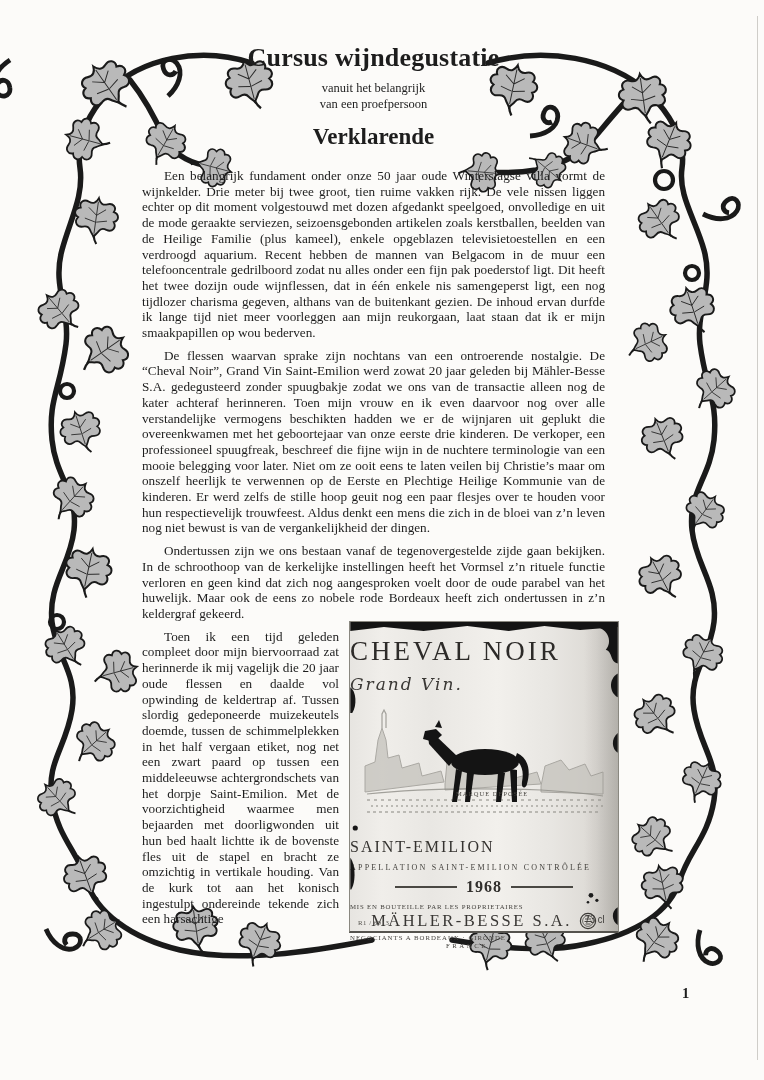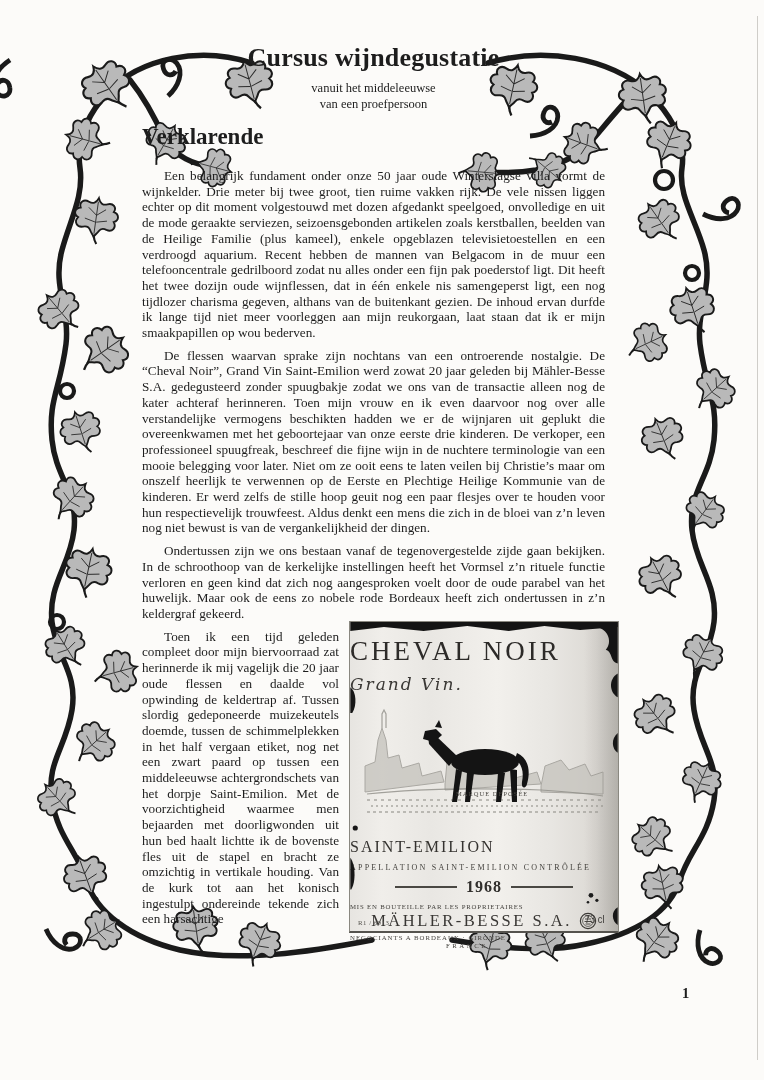--- a/index.html
+++ b/index.html
@@ -8,21 +8,21 @@
     background:#fcfbf9;color:#1d1d1d;
     font-family:"Liberation Serif", serif;
   }
   
   .ivy-border{position:absolute;left:0;top:0;width:764px;height:1080px;z-index:1;}
   .scan-line{position:absolute;left:757px;top:16px;width:1px;height:1044px;background:#cfcdc9;z-index:0;}
   
   .content{position:absolute;left:142px;top:42px;width:463px;z-index:2;}
   .page-title{margin:0 0 6px 0;text-align:center;font-size:26px;line-height:32px;font-weight:bold;letter-spacing:.2px;}
   .subtitle{text-align:center;font-size:12.5px;line-height:16px;}
-  .heading{margin-top:10px;font-weight:bold;font-size:23px;line-height:30px;}
+  .heading{margin-top:10px;text-align:center;font-weight:bold;font-size:23px;line-height:30px;}
   .bodytext{margin-top:16px;}
   .bodytext p{margin:0 0 7px 0;text-indent:22px;text-align:justify;font-size:13.2px;line-height:15.7px;}
   .bottom-section{overflow:visible;}
   
   .label-float{
     float:right;width:270px;height:312px;margin:-8px -14px 0 10px;position:relative;
     background:linear-gradient(90deg,#e7e5e1 0%,#f0eeea 12%,#e9e7e3 30%,#f2f0ec 55%,#e8e6e2 75%,#dcd9d4 92%,#cdcac4 100%);
     border:1px solid #8a8880;border-bottom:2px solid #55534e;
     box-sizing:border-box;text-align:left;
   }
@@ -122,21 +122,21 @@
     <use href="#leaf" transform="translate(643,97) rotate(-8) scale(.68)"></use>
     <use href="#leaf" transform="translate(584,144) rotate(-70) scale(.60)"></use>
     <use href="#leaf" transform="translate(513,88) rotate(12) scale(.68)"></use>
     <use href="#leaf" transform="translate(481,172) rotate(95) scale(.56)"></use>
     <use href="#leaf" transform="translate(547,169) rotate(130) scale(.52)"></use>
   </g>
 </svg>
 
 <div class="content">
   <h1 class="page-title">Cursus wijndegustatie</h1>
-  <div class="subtitle">vanuit het middeleeuwse</div>
+  <div class="subtitle">vanuit het belangrijk</div>
   <div class="subtitle">van een proefpersoon</div>
   <div class="heading">
     <div>Verklarende</div>
   </div>
 
   <div class="bodytext">
     <p>Een belangrijk fundament onder onze 50 jaar oude Winterslagse villa vormt de wijnkelder. Drie meter bij twee groot, tien ruime vakken rijk. De vele nissen liggen echter op dit moment volgestouwd met dozen afgedankt speelgoed, onvolledige en uit de mode geraakte serviezen, seizoensgebonden artikelen zoals kerstballen, beelden van de Heilige Familie (plus kameel), enkele opgeblazen televisietoestellen en een verdroogd aquarium. Recent hebben de mannen van Belgacom in de muur een telefooncentrale gedrilboord zodat nu alles onder een fijn pak poederstof ligt. Dit heeft het twee dozijn oude wijnflessen, dat in één enkele nis samengeperst ligt, een nog tijdlozer charisma gegeven, althans van de buitenkant gezien. De inhoud ervan durfde ik lange tijd niet meer voorleggen aan mijn reukorgaan, laat staan dat ik er mijn smaakpapillen op wou bederven.</p>
     <p>De flessen waarvan sprake zijn nochtans van een ontroerende nostalgie. De “Cheval Noir”, Grand Vin Saint-Emilion werd zowat 20 jaar geleden bij Mähler-Besse S.A. gedegusteerd zonder spuugbakje zodat we ons van de transactie alleen nog de kater achteraf herinneren. Toen mijn vrouw en ik even daarvoor nog over alle verstandelijke vermogens beschikten hadden we er de wijnjaren uit geplukt die overeenkwamen met het geboortejaar van onze eerste drie kinderen. De verkoper, een professioneel spuugfreak, beschreef die fijne wijn in de nuchtere terminologie van een mooie belegging voor later. Niet om ze ooit eens te laten veilen bij Christie’s maar om onszelf heerlijk te verwennen op de Eerste en Plechtige Heilige Kommunie van de kinderen. Er werd zelfs de stille hoop geuit nog een paar flesjes over te houden voor hun respectievelijk trouwfeest. Aldus denkt een mens die zich in de bloei van z’n leven nog niet bewust is van de vergankelijkheid der dingen.</p>
     <p>Ondertussen zijn we ons bestaan vanaf de tegenovergestelde zijde gaan bekijken. In de schroothoop van de kerkelijke instellingen heeft het Vormsel z’n rituele functie verloren en geen kind dat zich nog aangesproken voelt door de oude parabel van het huwelijk. Maar ook de eens zo nobele rode Bordeaux heeft zich ondertussen in z’n keldergraf gekeerd.</p>
 

